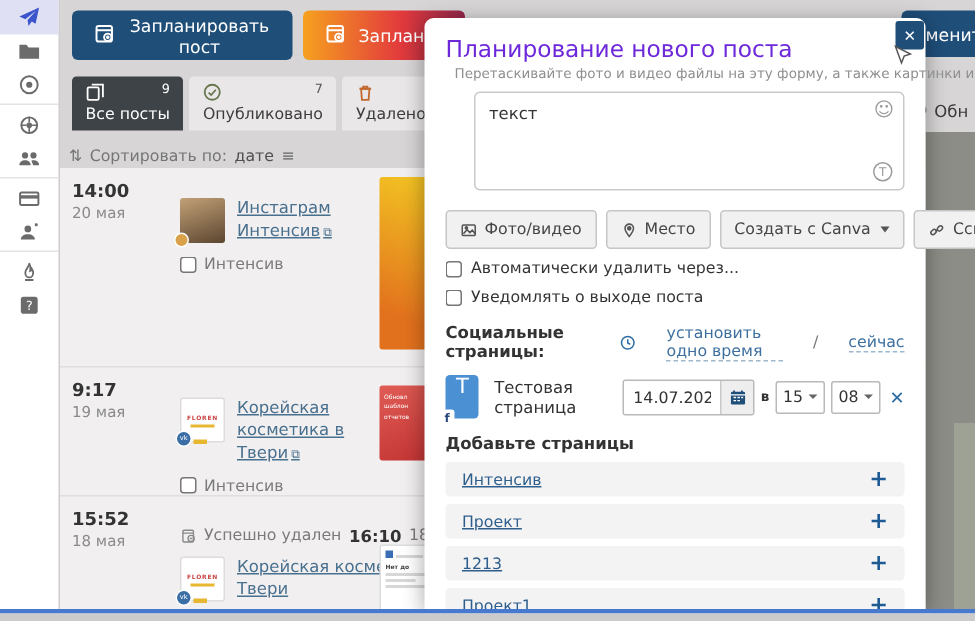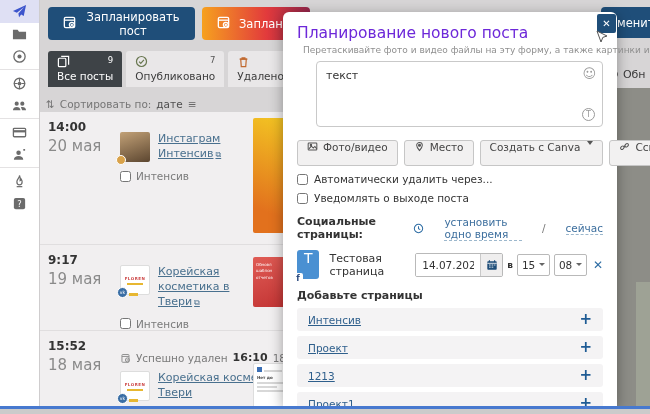--- a/index.html
+++ b/index.html
@@ -43,36 +43,36 @@
 
   .sort-row { position:absolute; left:46px; top:98px; display:flex; align-items:center; gap:5px; font-size:10.5px; color:#757575; }
   .sort-value { color:#4f4f4f; cursor:pointer; }
 
   
   .post-list { position:absolute; left:40px; top:112px; width:610px; height:294px; background:#f1eff0; }
   .post { position:absolute; left:0; width:610px; border-top:1px solid #e0dedf; padding:8px 0 0 8px; }
   .post.first { border-top:none; }
   .ptime { position:absolute; left:8px; top:8px; width:62px; }
   .ptime .t { font-size:12px; font-weight:bold; color:#333; }
-  .ptime .d { font-size:15px; color:#8a8a8a; margin-top:3px; }
+  .ptime .d { font-size:10px; color:#8a8a8a; margin-top:3px; }
   .pbody { position:absolute; left:80px; top:20px; width:140px; }
   .prow { display:flex; gap:8px; }
   .avatar { position:relative; width:30px; height:30px; border-radius:2px; flex:0 0 30px; }
   .avatar.photo { background:linear-gradient(160deg,#c2a177,#5c4630); }
   .avatar.photo .badge { position:absolute; left:-4px; bottom:-3px; width:10px; height:10px; border-radius:50%; background:#d9a24a; border:1px solid #fff; }
   .avatar.floren { background:#fff; border:1px solid #ddd; display:flex; flex-direction:column; align-items:center; justify-content:center; }
   .floren-txt { font-size:4px; color:#c44; letter-spacing:.5px; font-weight:bold; }
   .floren-bar { width:16px; height:2px; background:#e7b731; margin-top:2px; }
   .vk-badge { position:absolute; left:-4px; bottom:-4px; width:11px; height:11px; border-radius:50%; background:#3a6ea5; color:#fff; font-size:4.5px; display:flex; align-items:center; justify-content:center; border:1px solid #fff; }
   .vk-bar { position:absolute; left:8px; bottom:-2px; width:9px; height:3px; background:#e7b731; }
   .plink { font-size:11px; color:#49708e; text-decoration:underline; line-height:1.35; cursor:pointer; }
   .ext { font-size:8px; color:#49708e; margin-left:2px; }
   .pcheck { display:flex; align-items:center; gap:5px; margin-top:8px; font-size:10.5px; color:#7a7a7a; }
   .pcheck input { width:11px; height:11px; }
-  .pstatus { display:flex; align-items:center; gap:5px; font-size:10.5px; color:#7a7a7a; margin-bottom:7px; white-space:nowrap; }
+  .pstatus { display:flex; align-items:flex-start; gap:5px; font-size:10.5px; color:#7a7a7a; margin-bottom:7px; white-space:nowrap; }
   .pstatus b { color:#333; font-size:11px; }
   .pstatus svg { width:12px; height:12px; stroke:#8a8a8a; fill:none; stroke-width:1.2; }
   .thumb { position:absolute; border-radius:2px; }
   .thumb1 { left:213px; top:6px; width:37px; height:115px; background:linear-gradient(200deg,#f3c623,#e2711d 80%); }
   .thumb2 { left:213px; top:12px; width:37px; height:50px; background:linear-gradient(160deg,#e05c55,#c23333); color:#fff; font-size:4px; padding:5px 3px; line-height:1.6; }
   .thumb3 { left:213px; top:32px; width:37px; height:62px; background:#fff; border:1px solid #ddd; padding:3px; font-size:4px; color:#444; }
   .t3icon { width:5px; height:5px; background:#3b6fb5; display:inline-block; margin-right:2px; }
   .t3line { height:2px; background:#d8d8d8; margin-top:2px; }
 
   
@@ -80,21 +80,21 @@
   .m-title { font-size:15.5px; color:#6d28d9; font-weight:500; }
   .m-sub { display:flex; align-items:center; gap:6px; margin-top:3px; }
   .m-sub .ln { height:1px; background:#ddd; }
   .m-sub .ln.l { width:8px; } .m-sub .ln.r { flex:1; }
   .m-sub .tx { font-size:9px; color:#8f8f8f; white-space:nowrap; }
   .m-editor { position:relative; margin-top:6px;padding-left:19px; }
   .m-editor textarea { width:100%; height:66px; border:1px solid #c9c9c9; border-radius:4px; resize:none; font-family:inherit; font-size:11px; color:#333; padding:7px 9px; outline:none; }
   .smiley { position:absolute; right:7px; top:5px; font-size:13px; color:#9a9a9a; cursor:pointer; }
   .ttool { position:absolute; right:8px; bottom:10px; width:13px; height:13px; border:1px solid #9a9a9a; border-radius:50%; color:#9a9a9a; font-size:8px; display:flex; align-items:center; justify-content:center; cursor:pointer; }
   .m-btns { display:flex; gap:6px; margin-top:9px; }
-  .m-btn { height:26px; background:#f2f1f1; border:1px solid #c6c6c6; border-radius:3px; font-size:10.5px; color:#444; font-family:inherit; display:flex; align-items:flex-start; gap:5px; padding:0 9px; cursor:pointer; white-space:nowrap; }
+  .m-btn { height:26px; background:#f2f1f1; border:1px solid #c6c6c6; border-radius:3px; font-size:10.5px; color:#444; font-family:inherit; display:flex; align-items:center; gap:5px; padding:0 9px; cursor:pointer; white-space:nowrap; }
   .m-btn svg { width:11px; height:11px; stroke:#555; fill:none; stroke-width:1.3; }
   .caret { width:0; height:0; border-left:3.5px solid transparent; border-right:3.5px solid transparent; border-top:4px solid #555; margin-left:2px; }
   .m-check { display:flex; align-items:center; gap:6px; margin-top:7px; font-size:10.5px; color:#333; }
   .m-check input { width:11px; height:11px; }
   .m-social { display:flex; align-items:center; margin-top:11px; }
   .m-social .lbl { font-size:11px; font-weight:bold; color:#333; }
   .m-social .links { margin-left:auto; display:flex; align-items:center; gap:20px; font-size:10.5px; }
   .lnk { color:#3d6f9e; border-bottom:1px dashed #9db8cd; cursor:pointer; }
   .clock-ic svg { width:11px; height:11px; stroke:#2e6da4; fill:none; stroke-width:1.3; vertical-align:middle; }
   .slash { color:#777; }

